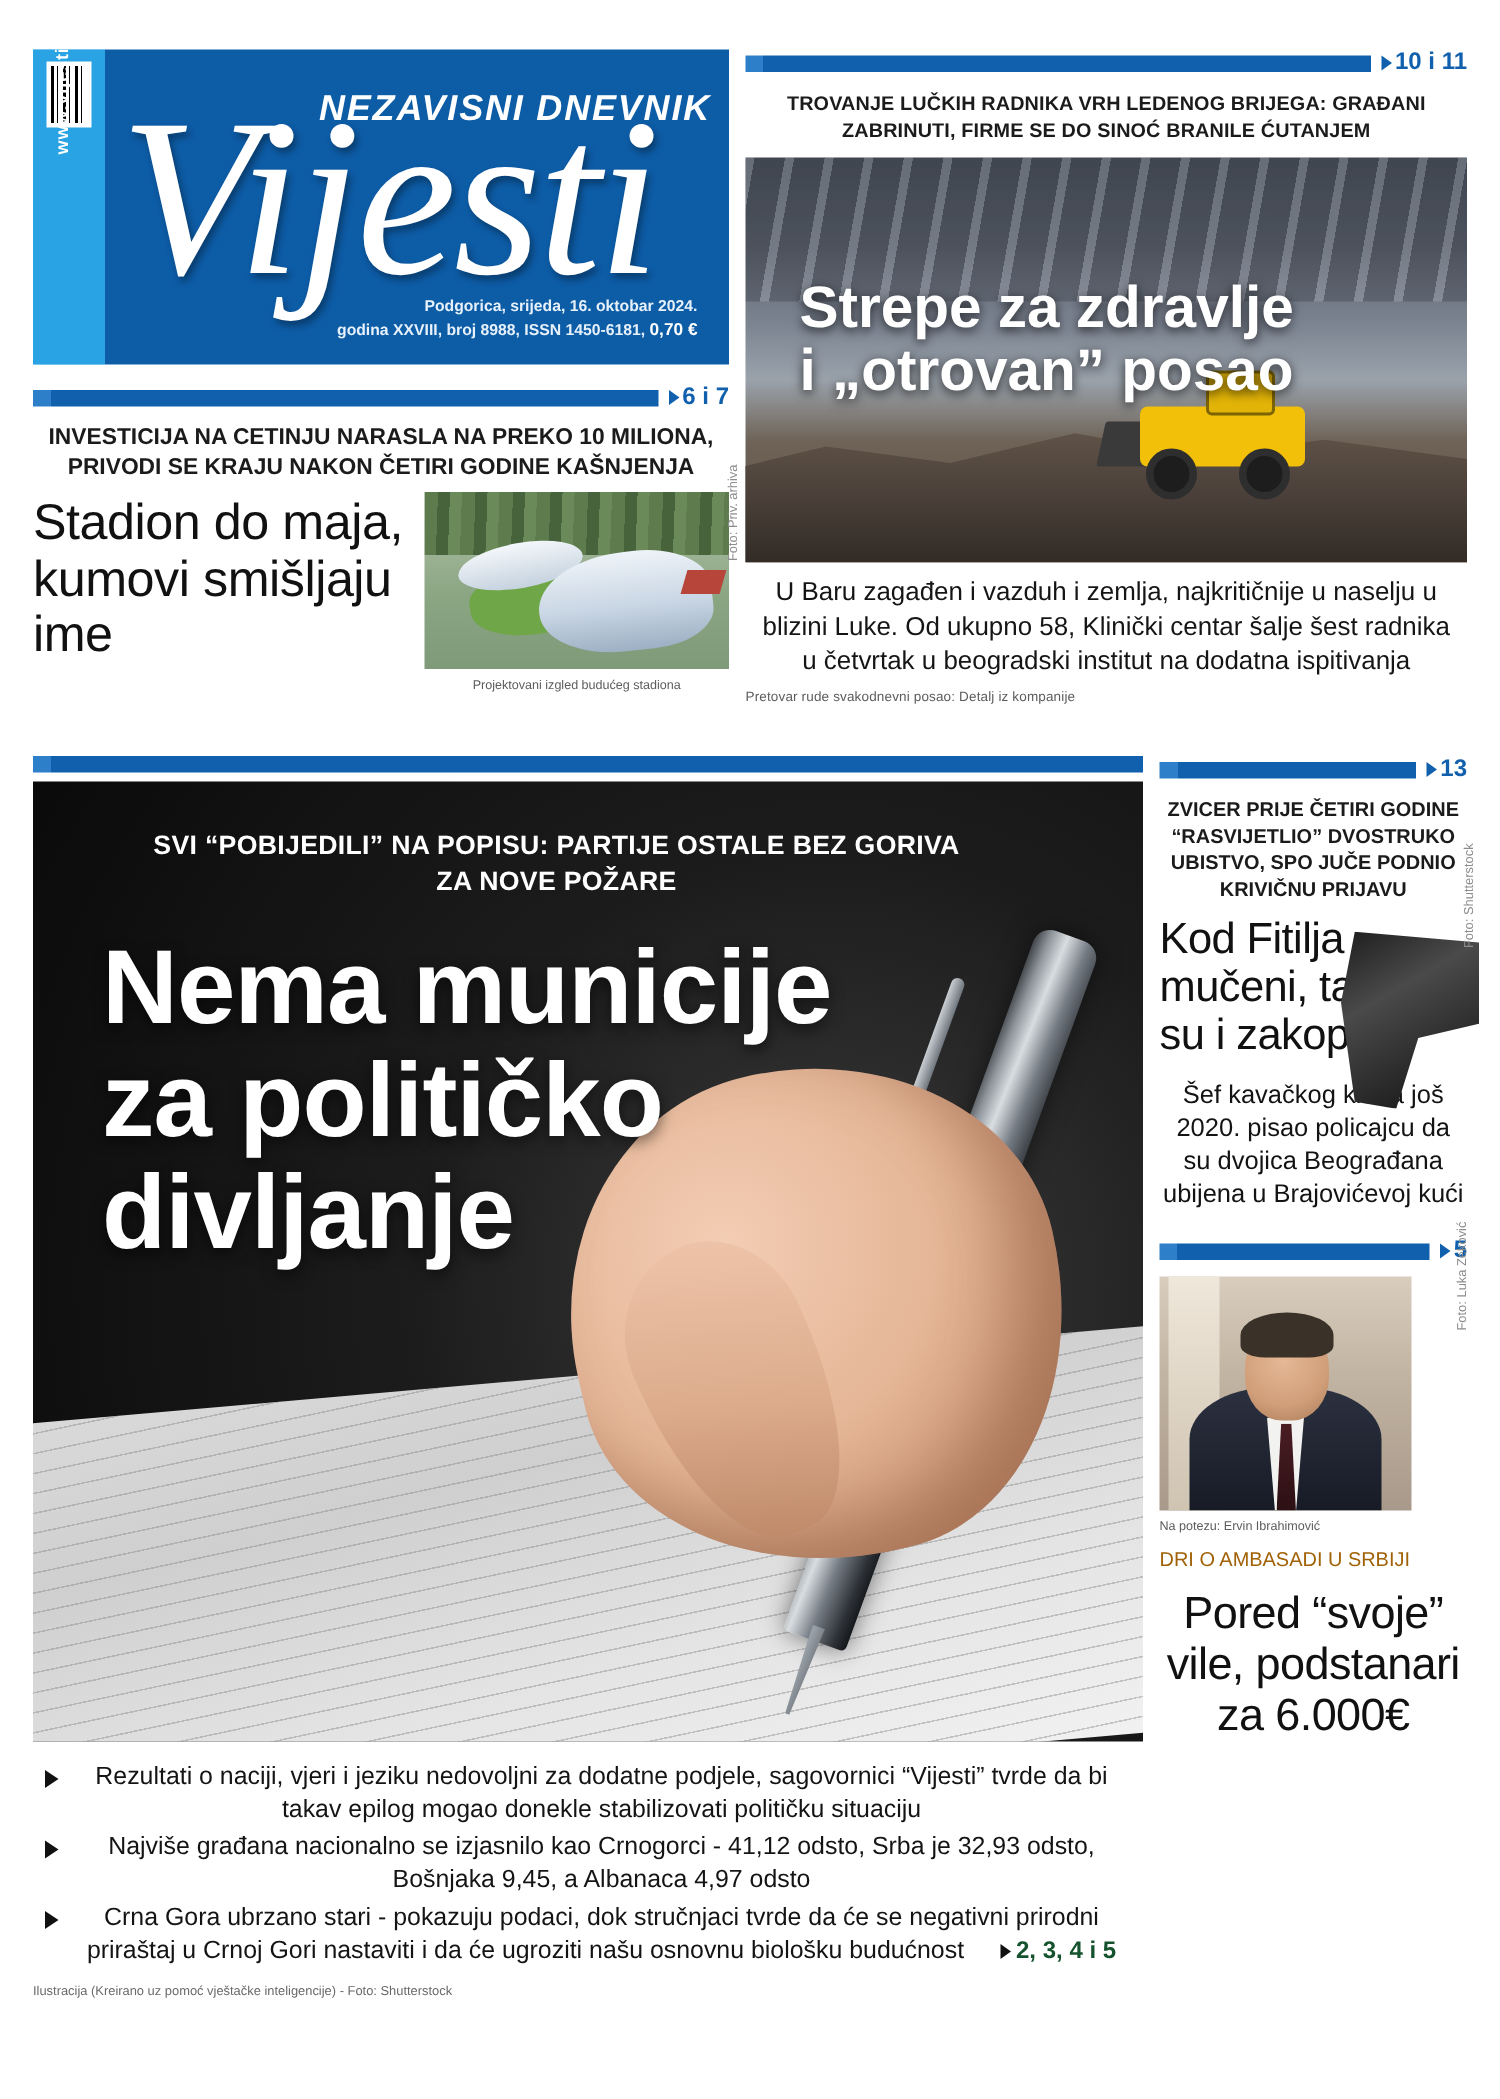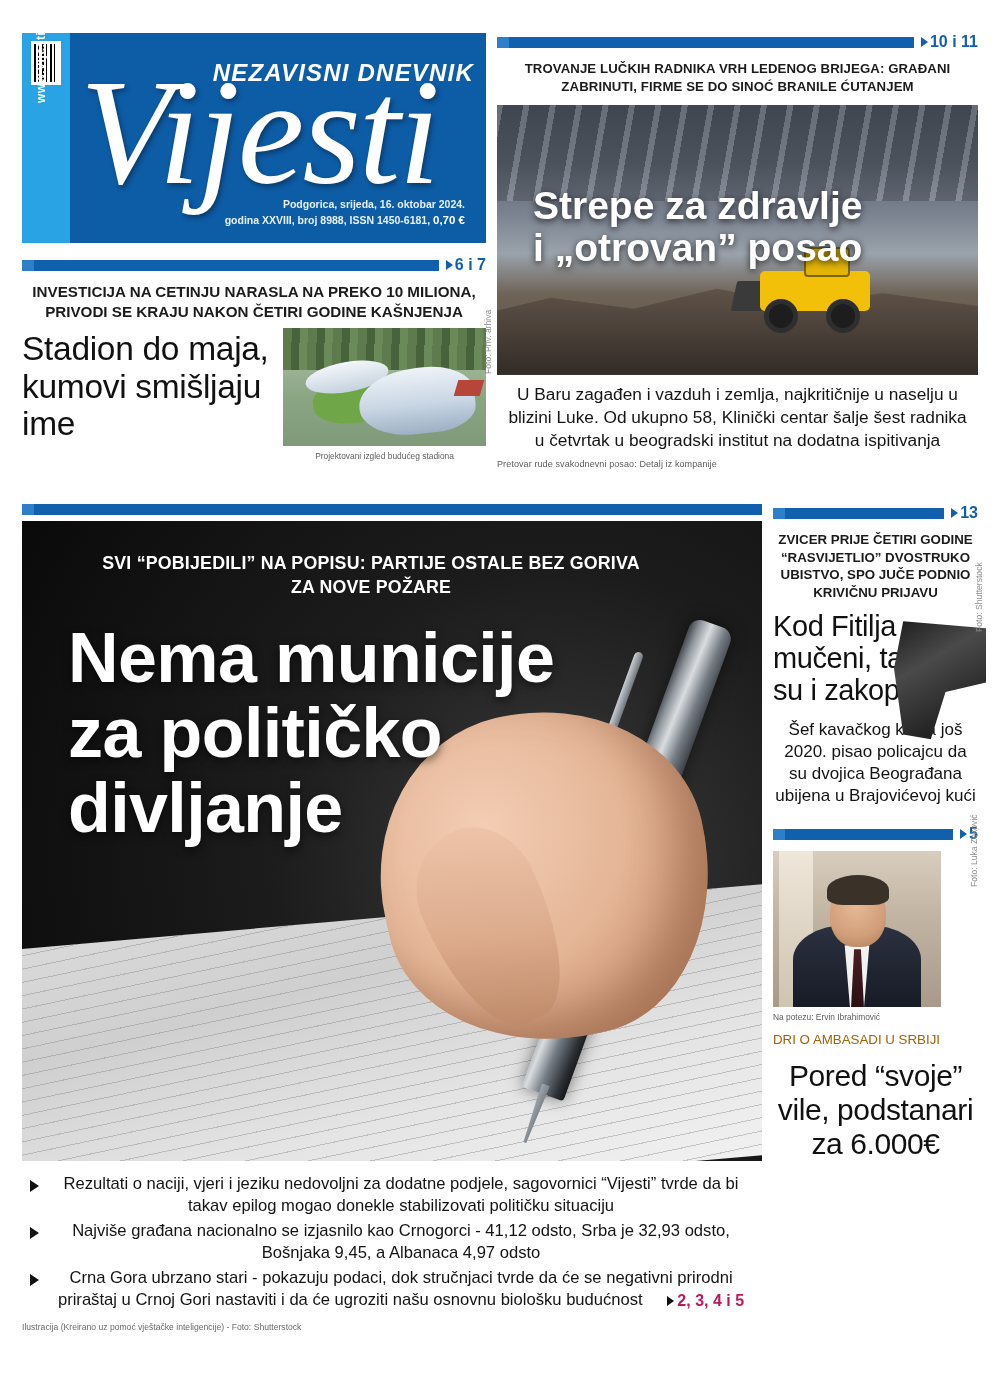--- a/index.html
+++ b/index.html
@@ -224,21 +224,21 @@
     text-align: center;
   }
   .bullet .tri-b {
     flex: 0 0 auto; margin-top: 7px;
     width: 0; height: 0; border-left: 9px solid #111;
     border-top: 6px solid transparent; border-bottom: 6px solid transparent;
   }
   .bullet .btxt { flex: 1; }
   .main-ref {
     display: inline-flex; align-items: center; gap: 3px; margin-left: 20px;
-    color: #be185d; font-size: 16px; font-weight: bold; vertical-align: middle;
+    color: #14532d; font-size: 16px; font-weight: bold; vertical-align: middle;
   }
   .main-ref .tri { border-left-color: #111; }
   .main-credit { margin-top: 10px; color: #6a6a6a; font-size: 8.6px; }
 
   
   .rc { position: absolute; left: 773px; top: 504px; width: 205px; }
   .rc-kicker {
     margin-top: 9px; text-align: center; color: #1b1b1b;
     font-size: 13.3px; font-weight: bold; line-height: 1.32;
   }

